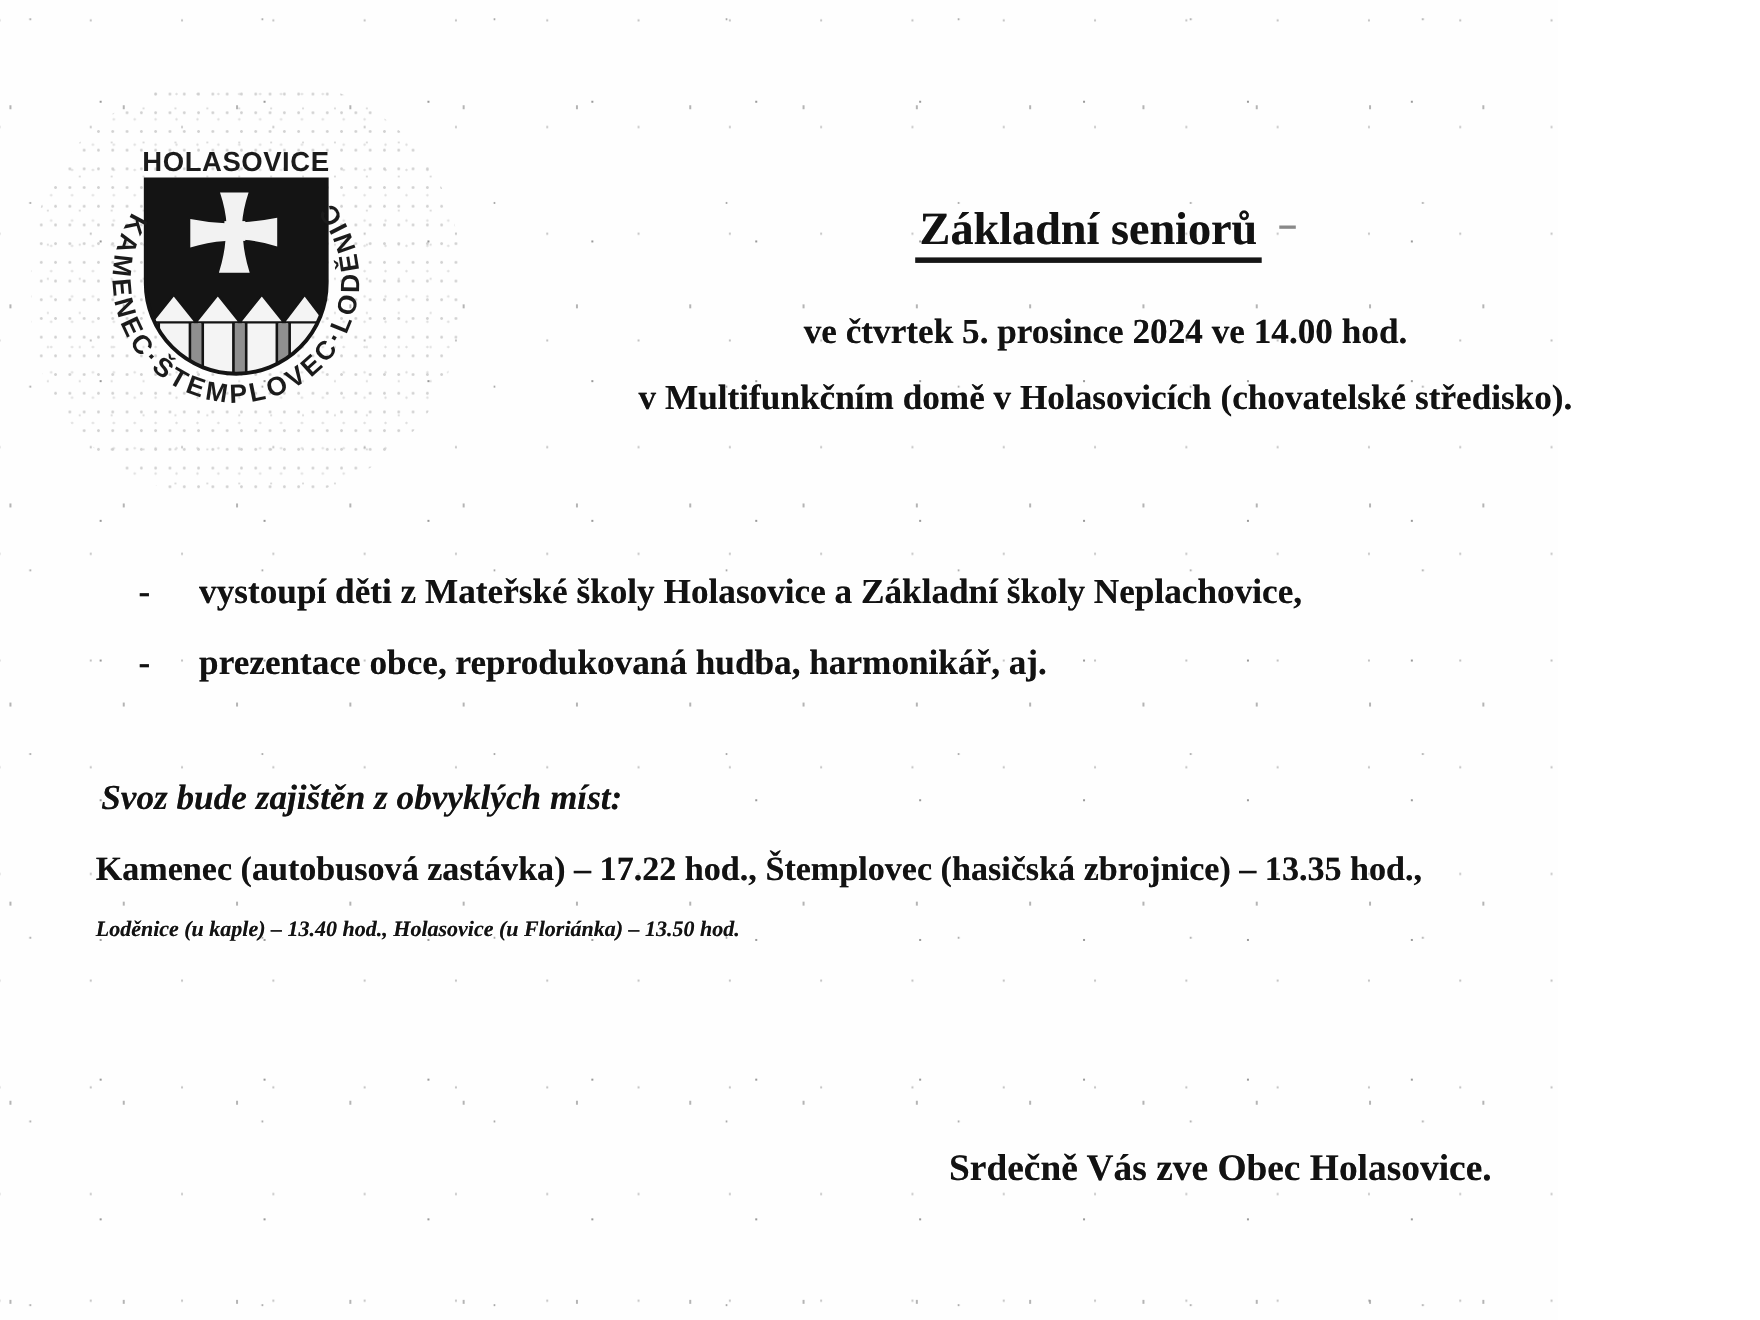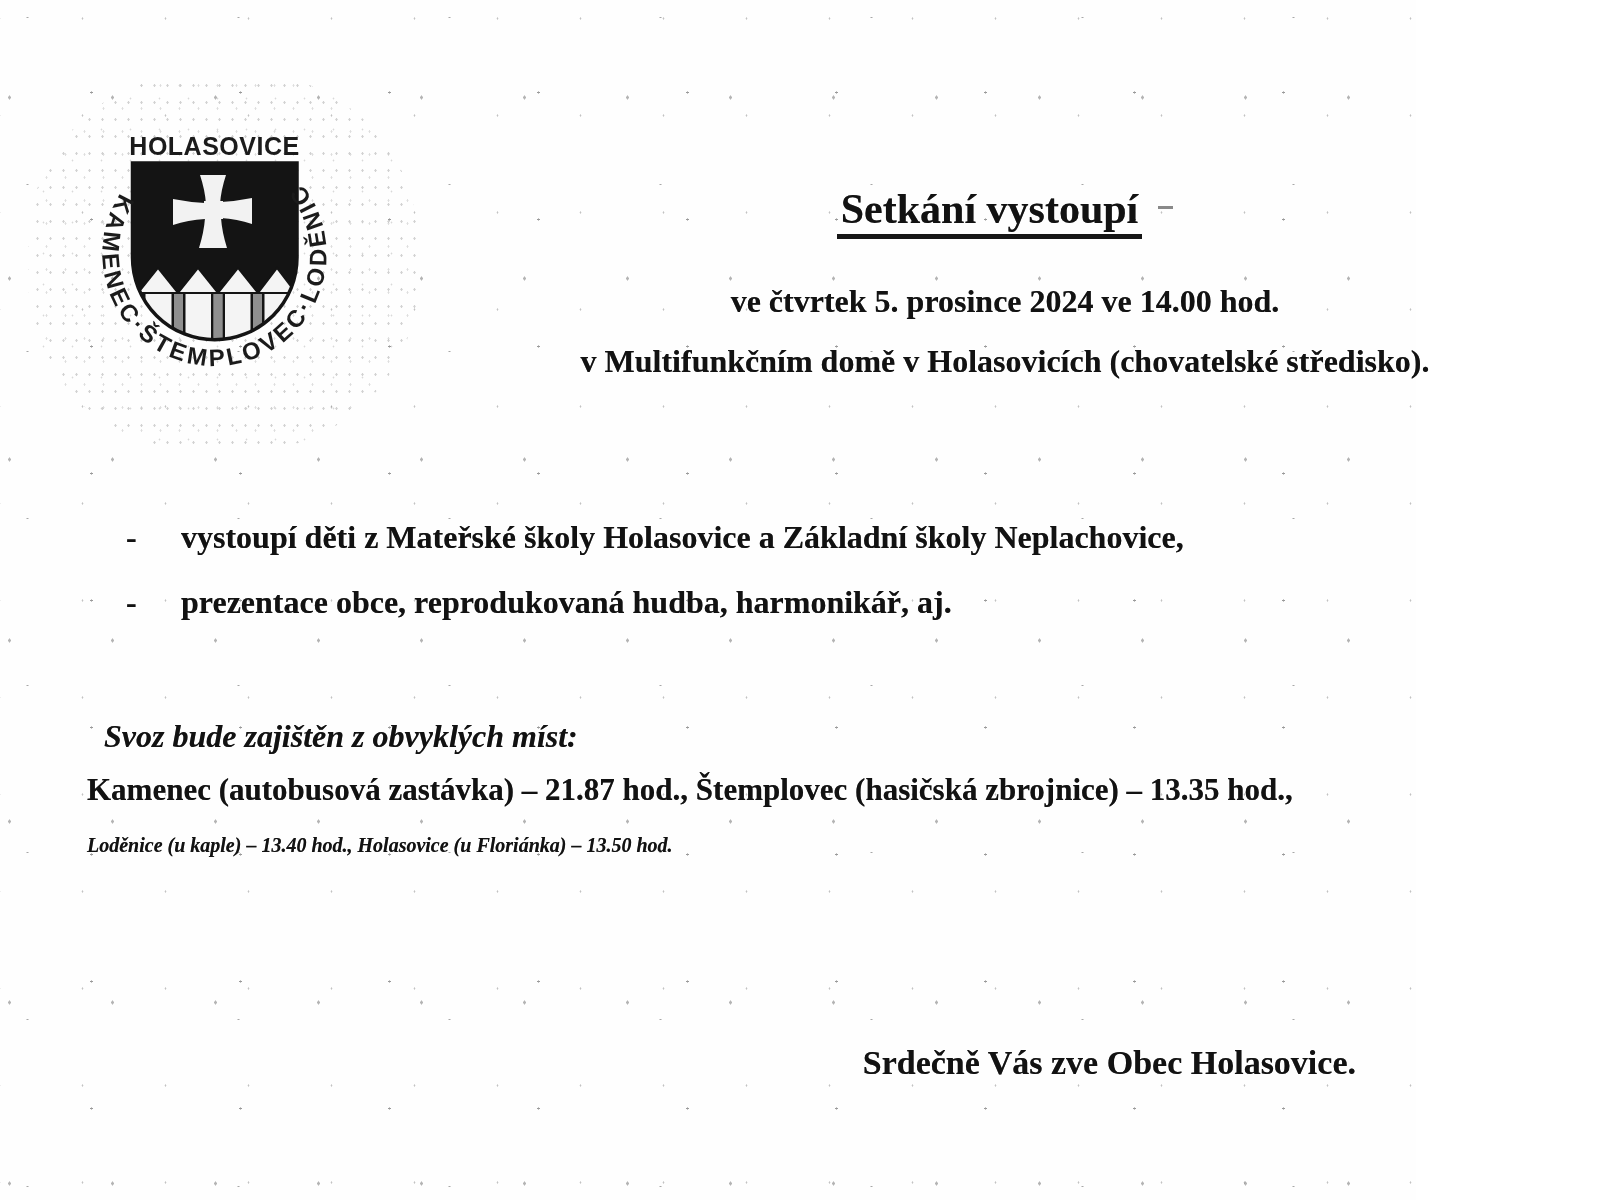--- a/index.html
+++ b/index.html
@@ -56,21 +56,21 @@
   }
   .date-line{position:absolute;top:283px;left:0;width:100%;margin:0;font-size:32px;}
   .venue-line{position:absolute;top:343px;left:0;width:100%;margin:0;font-size:32px;}
 
   
   .bullets{position:absolute;left:96px;top:519px;margin:0;padding:0;list-style:none;font-size:32px;}
   .bullets li{height:65px;white-space:nowrap;}
   .bullets .dash{display:inline-block;margin-left:30px;width:55px;}
 
   
-  .pickup-intro{position:absolute;left:92px;top:706px;margin:12px;font-size:32px;font-style:italic;}
+  .pickup-intro{position:absolute;left:92px;top:706px;margin:0;font-size:32px;font-style:italic;}
   .pickup-line-1{position:absolute;left:87px;top:772px;margin:0;font-size:31px;white-space:nowrap;}
   .pickup-line-2{position:absolute;left:87px;top:834px;margin:0;font-size:20px;white-space:nowrap;font-style:italic;}
 
   
   .closing{position:absolute;right:60px;top:1044px;margin:0;font-size:34px;white-space:nowrap;text-align:right;}
 
   
   .page p,.page h1,.page li{text-shadow:0 0 .6px rgba(10,10,10,.55);}
 </style>
 </head>
@@ -133,29 +133,29 @@
         <rect x="121" y="93" width="19" height="18"></rect>
       </g>
 
       <text class="arc-text">
         <textPath href="#arcPath" startOffset="4">KAMENEC·ŠTEMPLOVEC·LODĚNICE</textPath>
       </text>
     </svg>
   </figure>
 
   <div class="center-block">
-    <h1 class="title"><span class="title-text">Setkání vystoupí</span></h1>
+    <h1 class="title"><span class="title-text">Základní seniorů</span></h1>
     <p class="date-line">ve čtvrtek 5. prosince 2024 ve 14.00 hod.</p>
     <p class="venue-line">v Multifunkčním domě v Holasovicích (chovatelské středisko).</p>
   </div>
 
   <ul class="bullets">
     <li><span class="dash">-</span><span>vystoupí děti z Mateřské školy Holasovice a Základní školy Neplachovice,</span></li>
     <li><span class="dash">-</span><span>prezentace obce, reprodukovaná hudba, harmonikář, aj.</span></li>
   </ul>
 
   <p class="pickup-intro">Svoz bude zajištěn z obvyklých míst:</p>
-  <p class="pickup-line-1">Kamenec (autobusová zastávka) – 21.87 hod., Štemplovec (hasičská zbrojnice) – 13.35 hod.,</p>
+  <p class="pickup-line-1">Kamenec (autobusová zastávka) – 17.22 hod., Štemplovec (hasičská zbrojnice) – 13.35 hod.,</p>
   <p class="pickup-line-2">Loděnice (u kaple) – 13.40 hod., Holasovice (u Floriánka) – 13.50 hod.</p>
 
   <p class="closing">Srdečně Vás zve Obec Holasovice.</p>
 
 </div>
 
 </body></html>

